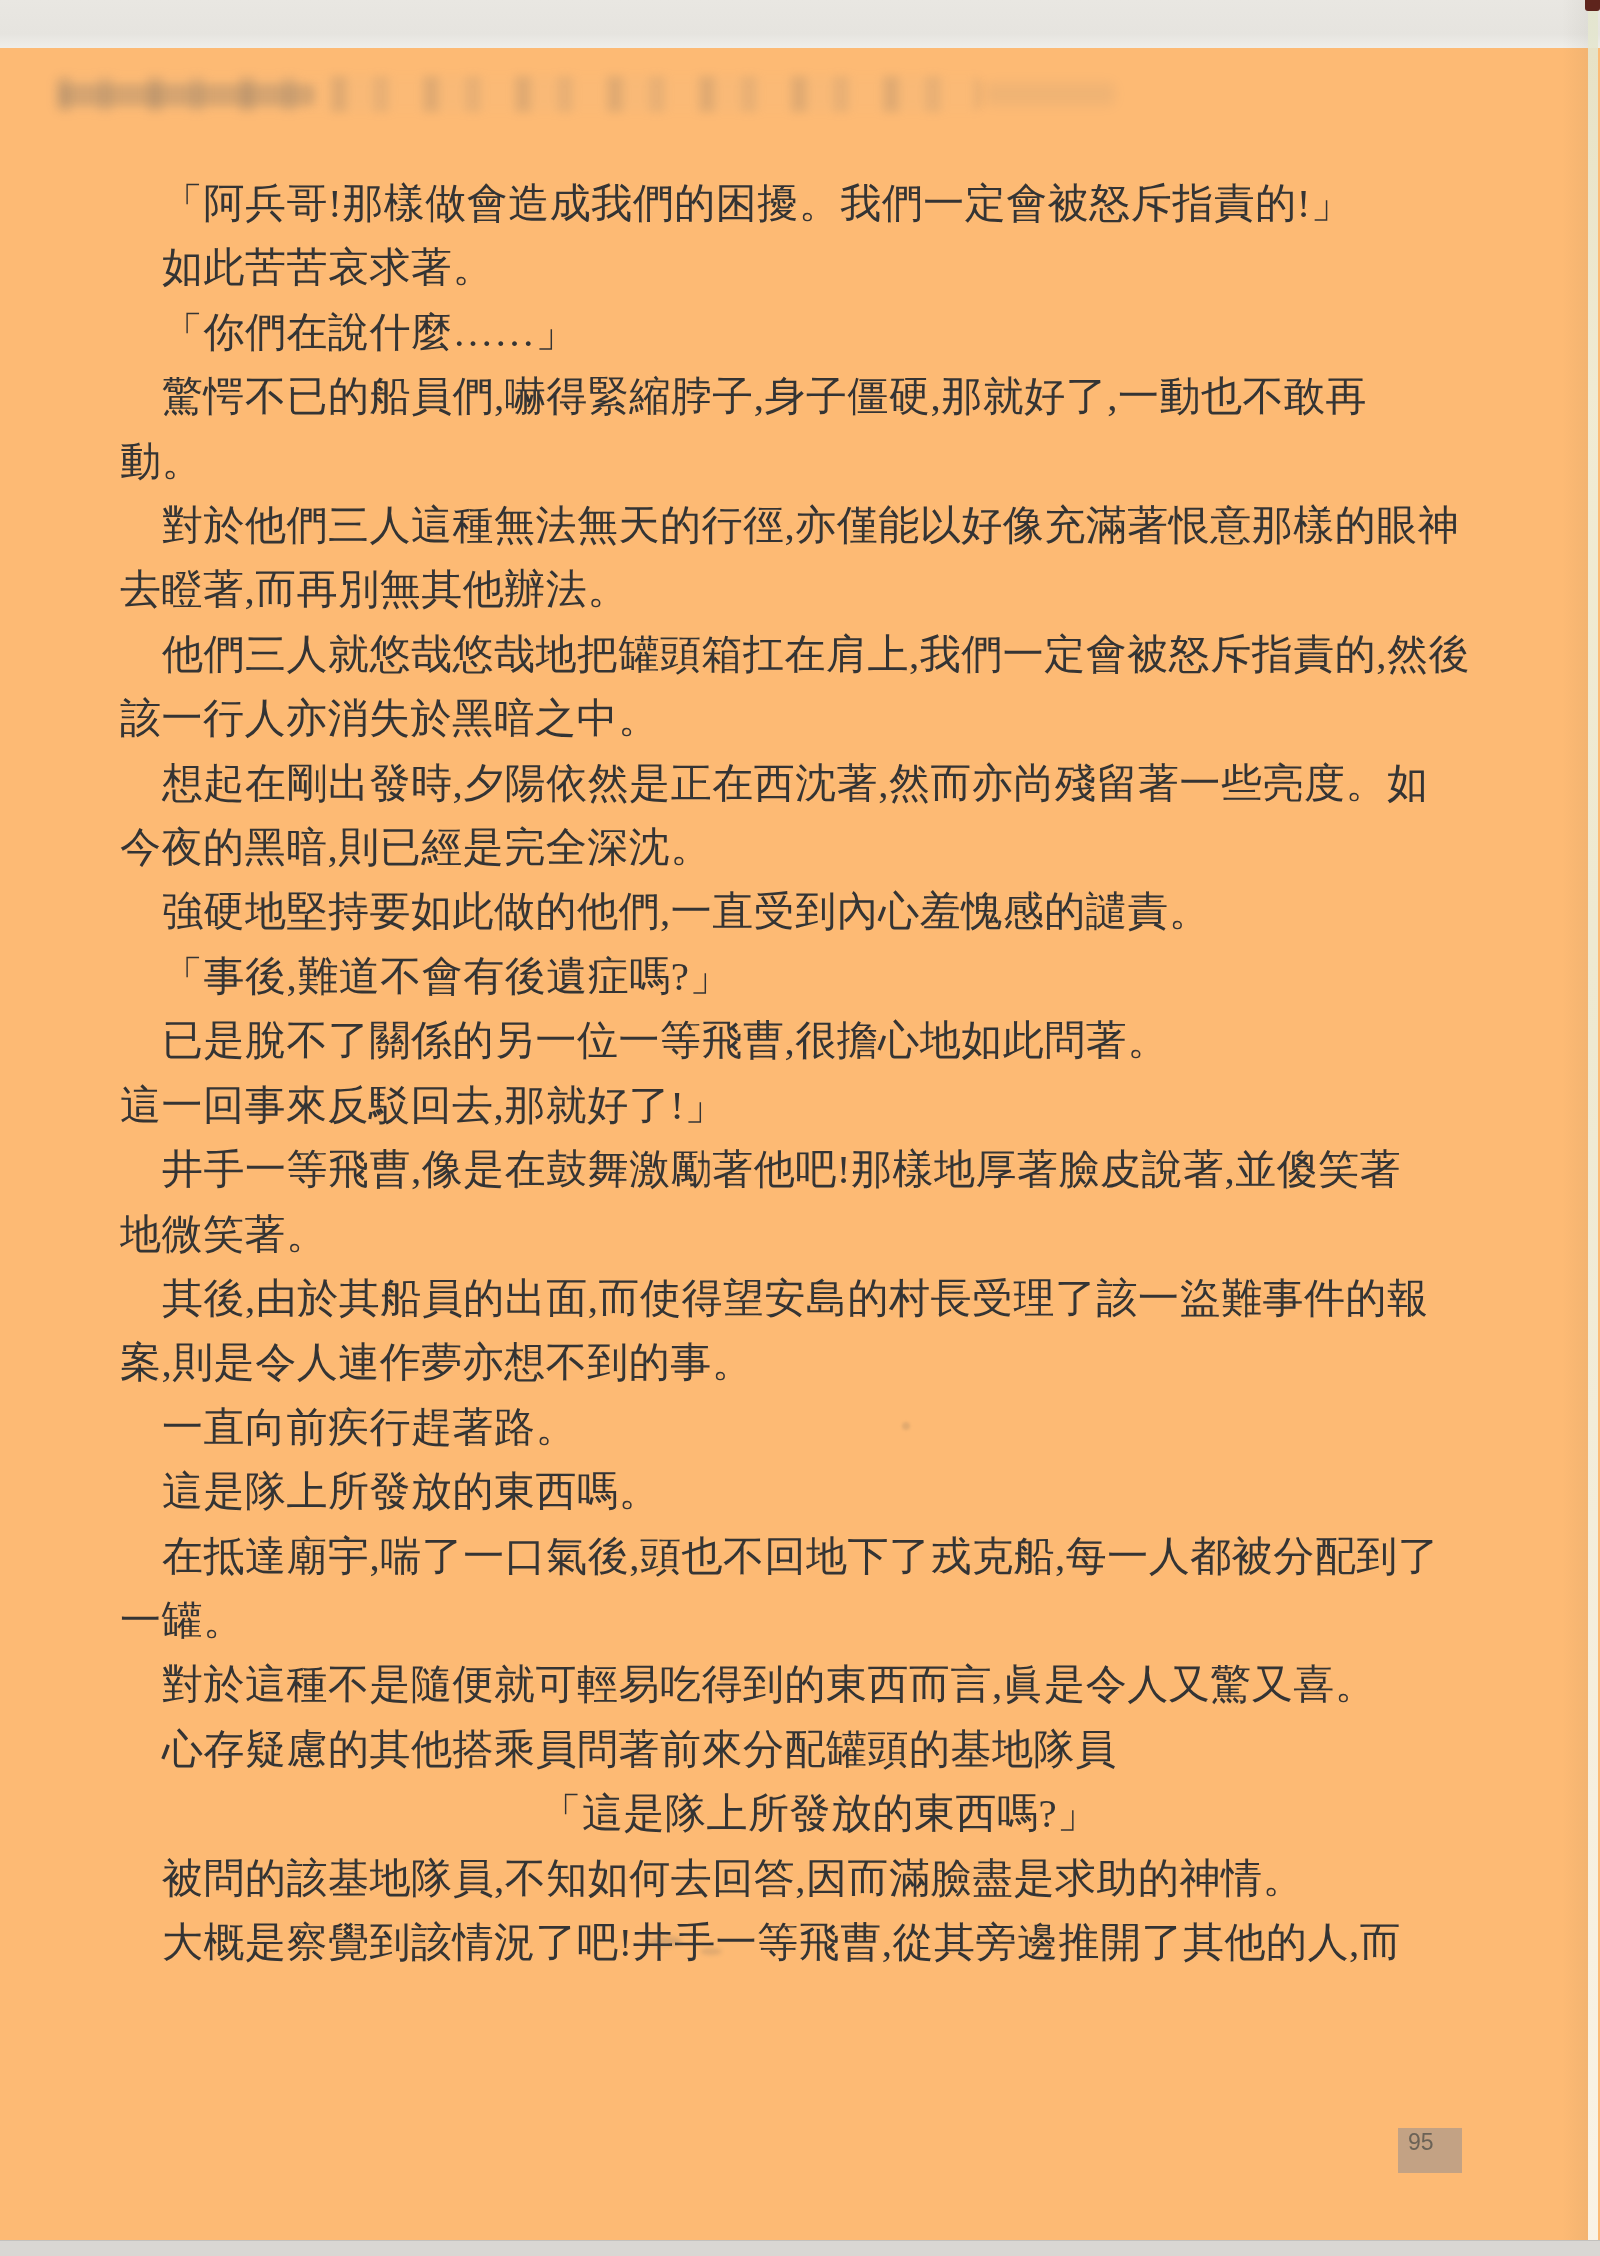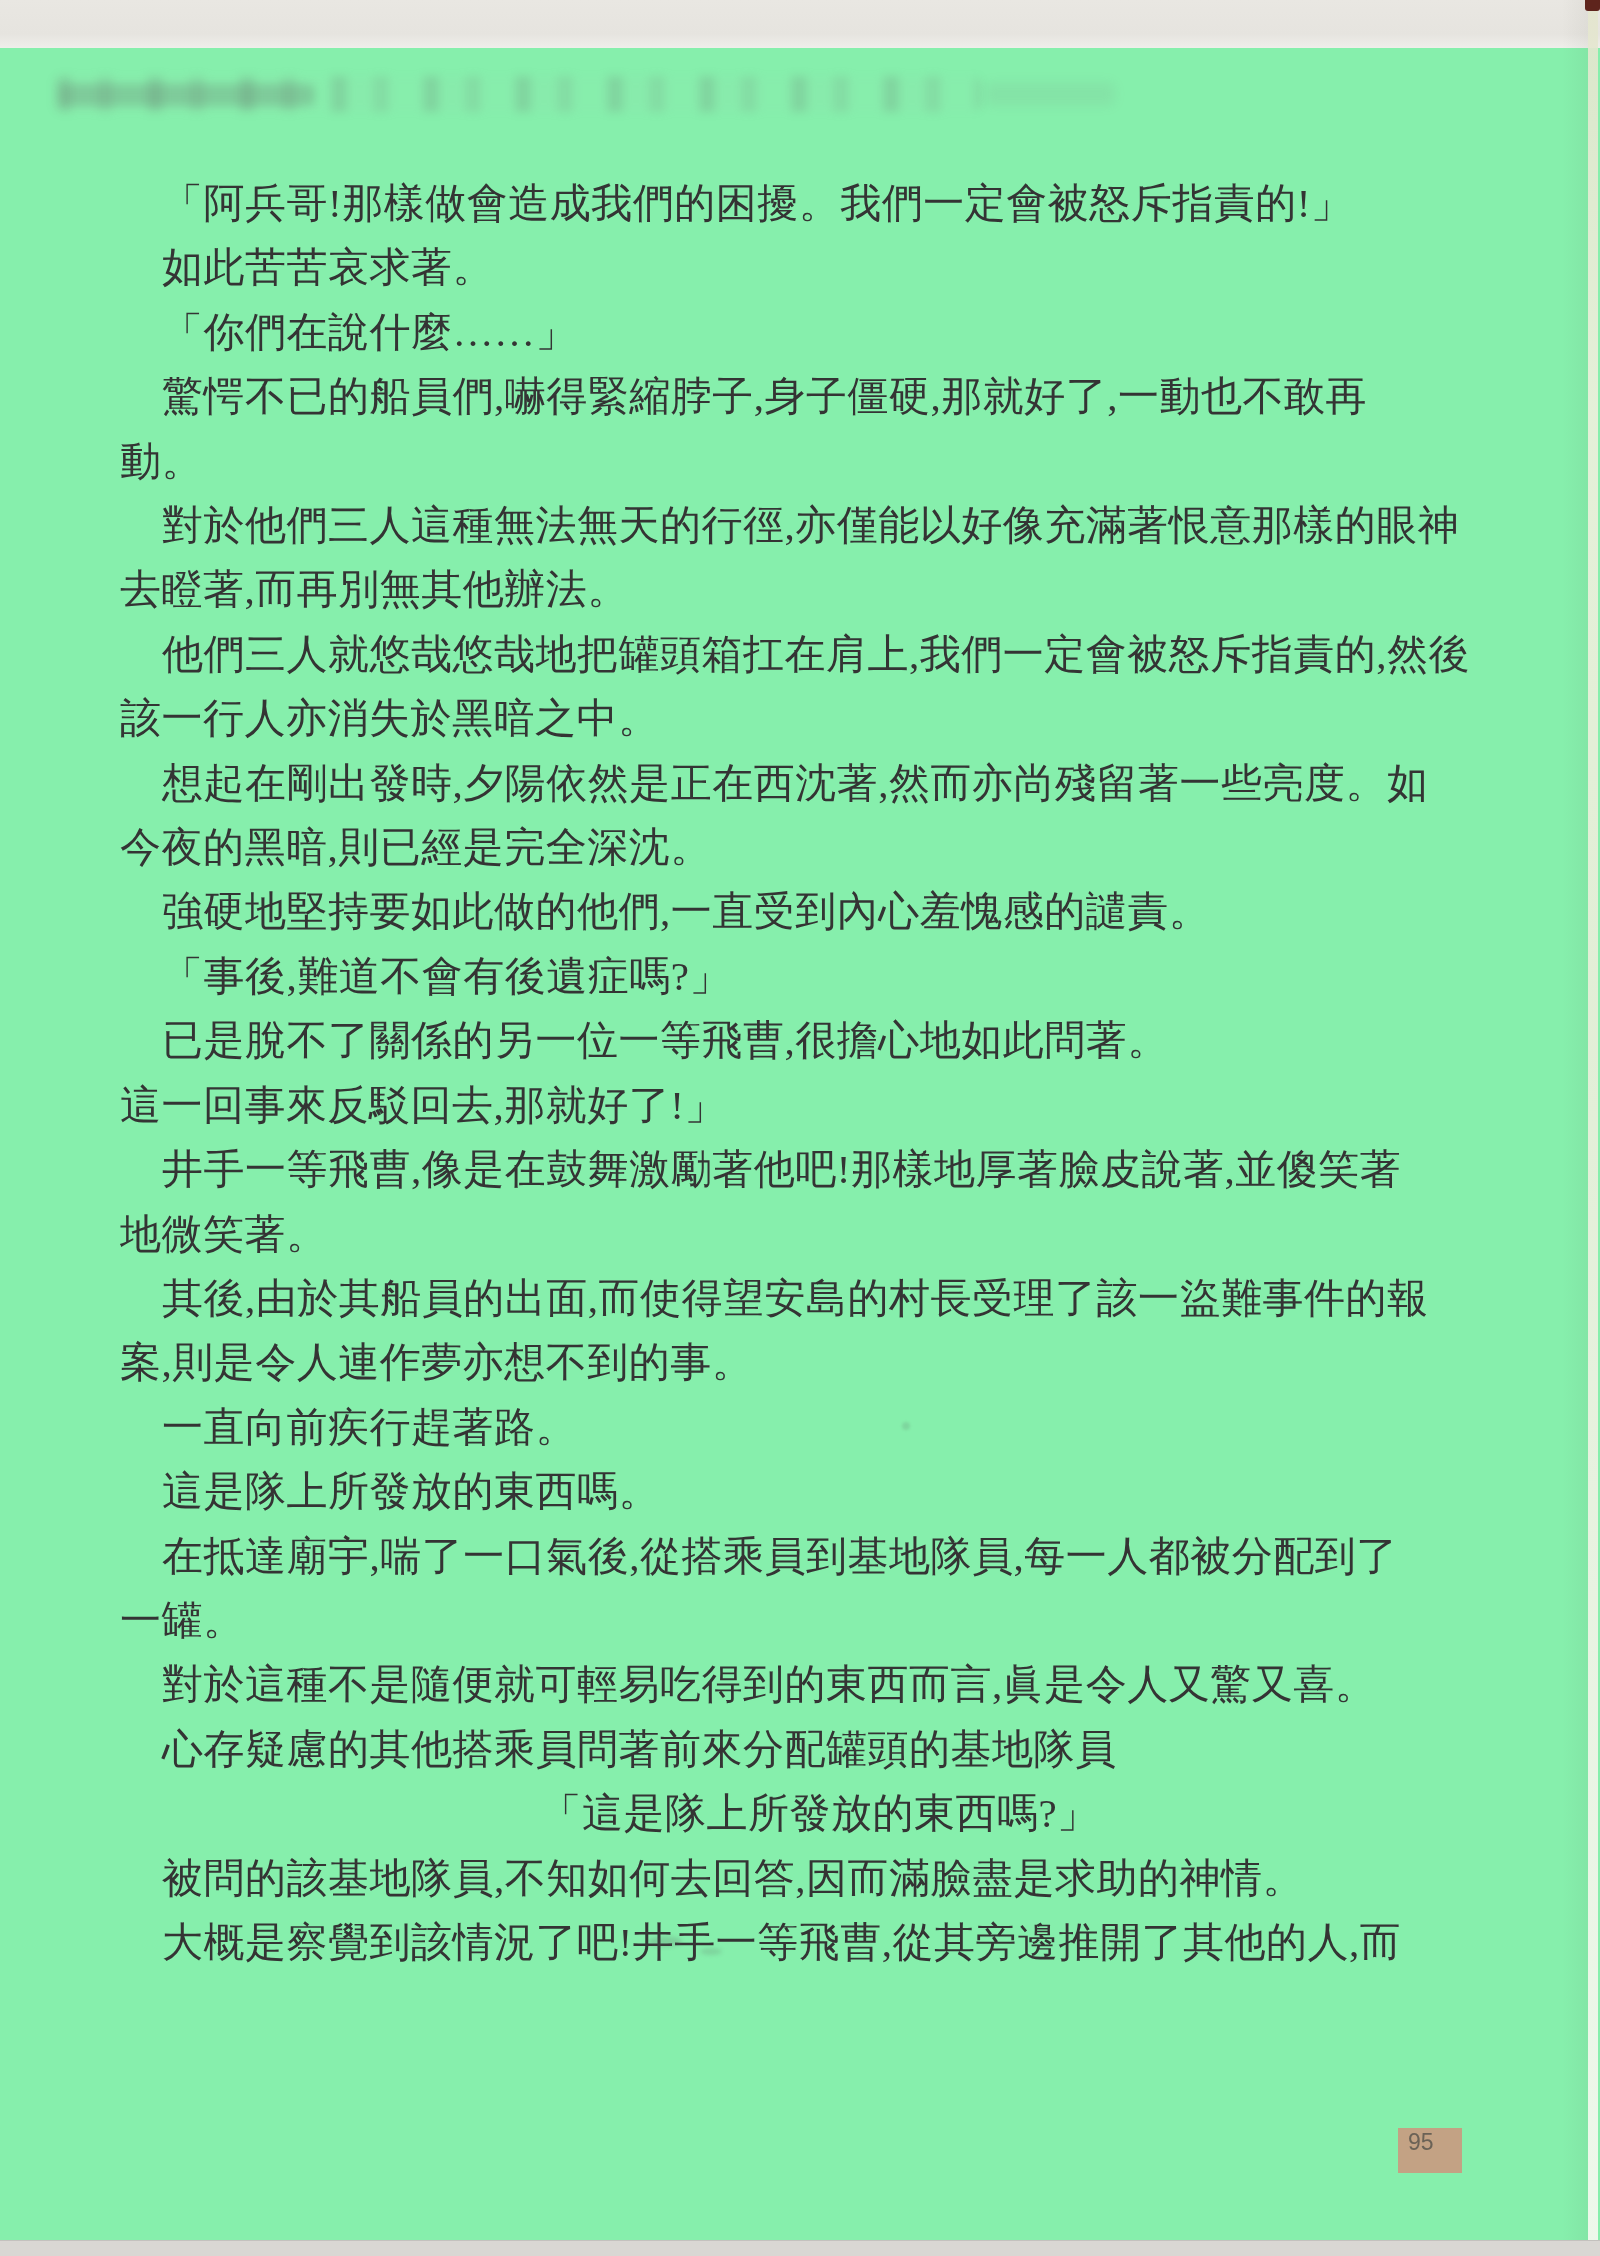--- a/index.html
+++ b/index.html
@@ -1,19 +1,19 @@
 <!DOCTYPE html>
 <html><head>
 <meta charset="utf-8">
 <style>
   html,body{margin:0;padding:0;background:#efefed;}
   #page{
     position:relative;
     width:1600px;height:2256px;
-    background:#86efac;
+    background:#fdba74;
     overflow:hidden;
     font-family:"Liberation Serif","DejaVu Serif",serif;
   }
   
   .top-band{
     position:absolute;left:0;top:0;width:1600px;height:48px;
     background:linear-gradient(180deg,#e9e7e2 0%,#e6e4df 70%,#efeeea 100%);
   }
   .bottom-band{
     position:absolute;left:0;bottom:0;width:1600px;height:15px;
@@ -104,21 +104,21 @@
     <div class="line ind">強硬地堅持要如此做的他們,一直受到內心羞愧感的譴責。</div>
     <div class="line ind">「事後,難道不會有後遺症嗎?」</div>
     <div class="line ind">已是脫不了關係的另一位一等飛曹,很擔心地如此問著。</div>
     <div class="line">這一回事來反駁回去,那就好了!」</div>
     <div class="line ind">井手一等飛曹,像是在鼓舞激勵著他吧!那樣地厚著臉皮說著,並傻笑著</div>
     <div class="line">地微笑著。</div>
     <div class="line ind">其後,由於其船員的出面,而使得望安島的村長受理了該一盜難事件的報</div>
     <div class="line">案,則是令人連作夢亦想不到的事。</div>
     <div class="line ind">一直向前疾行趕著路。</div>
     <div class="line ind">這是隊上所發放的東西嗎。</div>
-    <div class="line ind">在抵達廟宇,喘了一口氣後,從搭乘員到基地隊員,每一人都被分配到了</div>
+    <div class="line ind">在抵達廟宇,喘了一口氣後,頭也不回地下了戎克船,每一人都被分配到了</div>
     <div class="line">一罐。</div>
     <div class="line ind">對於這種不是隨便就可輕易吃得到的東西而言,眞是令人又驚又喜。</div>
     <div class="line ind">心存疑慮的其他搭乘員問著前來分配罐頭的基地隊員</div>
     <div class="line ind-q">「這是隊上所發放的東西嗎?」</div>
     <div class="line ind">被問的該基地隊員,不知如何去回答,因而滿臉盡是求助的神情。</div>
     <div class="line ind">大概是察覺到該情況了吧!井手一等飛曹,從其旁邊推開了其他的人,而</div>
   </div>
 
   <div class="speck-a"></div>
   <div class="speck-b"></div>

